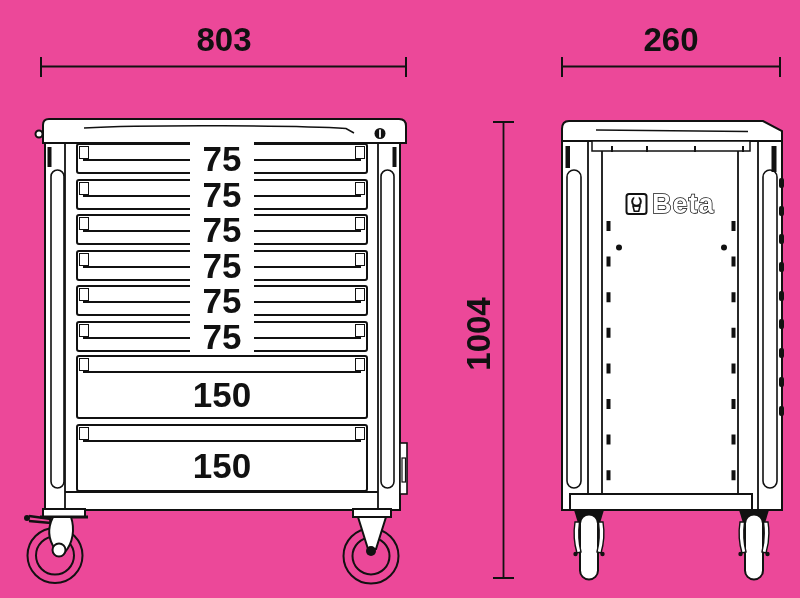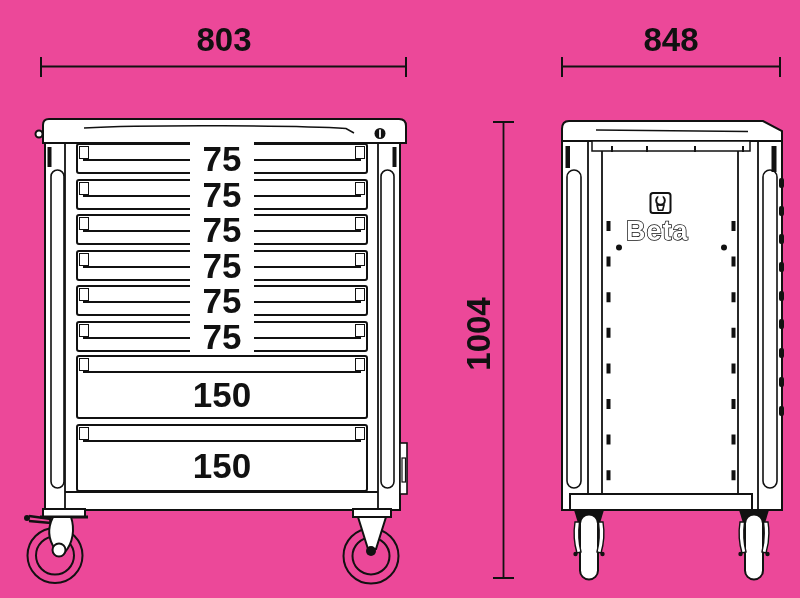--- a/index.html
+++ b/index.html
@@ -36,21 +36,21 @@
   .dlabel{
     position:absolute;left:0;right:0;top:0;bottom:0;
     display:flex;align-items:center;justify-content:center;
     font-weight:bold;font-size:35px;color:#111;
   }
   .dlabel span{background:#fff;padding:0 13px;}
   .drawer.tall .dlabel{top:15px;justify-content:center;}
   .drawer.tall .dlabel span{background:transparent;padding:0;}
   .logo{
     position:absolute;left:625px;top:191px;z-index:3;
-    display:flex;align-items:center;gap:2px;flex-direction:column;
+    display:flex;align-items:center;gap:2px;
   }
 </style>
 </head>
 <body>
 
 <div class="stage">
 
   <svg class="art" width="800" height="598" viewBox="0 0 800 598" stroke="#111" fill="none" stroke-width="2">
 
     <g>
@@ -156,21 +156,21 @@
       <path d="M7,0 H37 L33,13 H11 Z" fill="#111" stroke="none"></path>
       <rect x="13" y="4.5" width="18" height="65" rx="9" fill="#fff"></rect>
       <path d="M8,12 Q5.5,28 10,43 L14,42 Q10.5,28 12.5,12 Z" fill="#fff" stroke-width="1.4"></path>
       <path d="M36,12 Q38.5,28 34,43 L30,42 Q33.5,28 31.5,12 Z" fill="#fff" stroke-width="1.4"></path>
       <circle cx="8.5" cy="44" r="2.2" fill="#111" stroke="none"></circle>
       <circle cx="35.5" cy="44" r="2.2" fill="#111" stroke="none"></circle>
     </g>
   </svg>
 
   <div class="dimlabel" style="left:124px;top:23px;width:200px;">803</div>
-  <div class="dimlabel" style="left:571px;top:23px;width:200px;">848</div>
+  <div class="dimlabel" style="left:571px;top:23px;width:200px;">260</div>
   <div class="dimlabel rot" style="left:399px;top:317px;width:160px;height:34px;">1004</div>
 
   <div class="drawer" style="top:143px;height:31px;">
     <div class="cap l"></div>
     <div class="cap r"></div>
     <div class="rline"></div>
     <div class="dlabel">
         <span>75</span>
       </div>
   </div>

